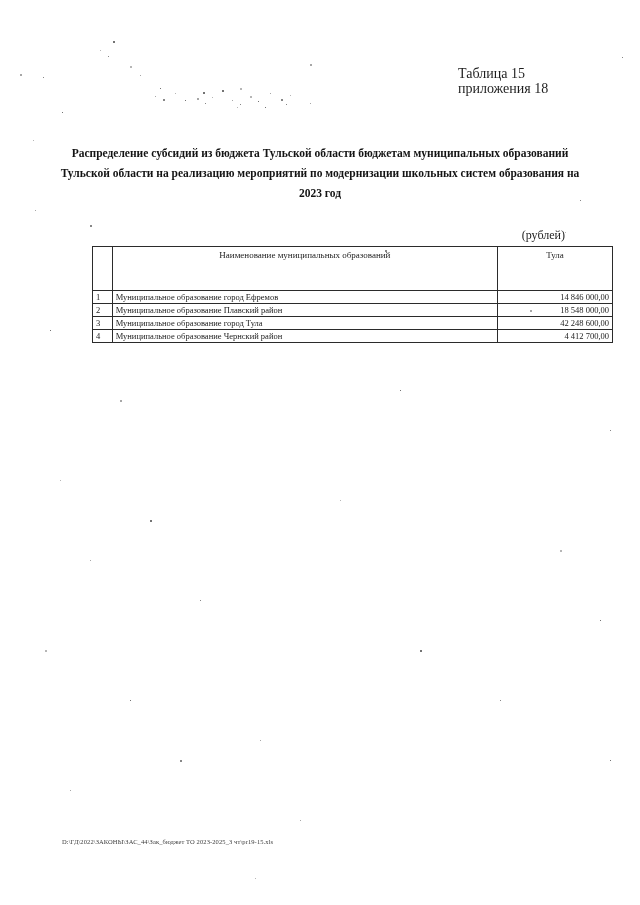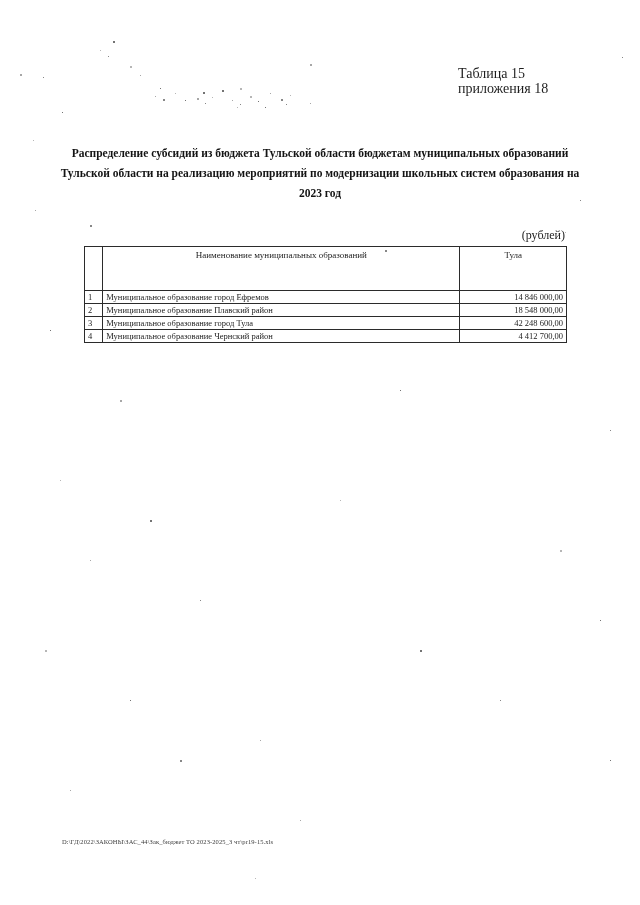--- a/index.html
+++ b/index.html
@@ -33,23 +33,23 @@
   }
   .currency-note {
     position: absolute;
     right: 75px;
     top: 228px;
     font-size: 12px;
     color: #1e1e1e;
   }
   table.subsidies {
     position: absolute;
-    left: 84px;
+    left: 92px;
     top: 246px;
-    width: 483px;
+    width: 521px;
     border-collapse: collapse;
     table-layout: fixed;
   }
   table.subsidies td, table.subsidies th {
     border: 1px solid #2b2b2b;
     font-size: 8.5px;
     font-weight: normal;
     line-height: 11px;
     padding: 0 3px;
     overflow: hidden;

